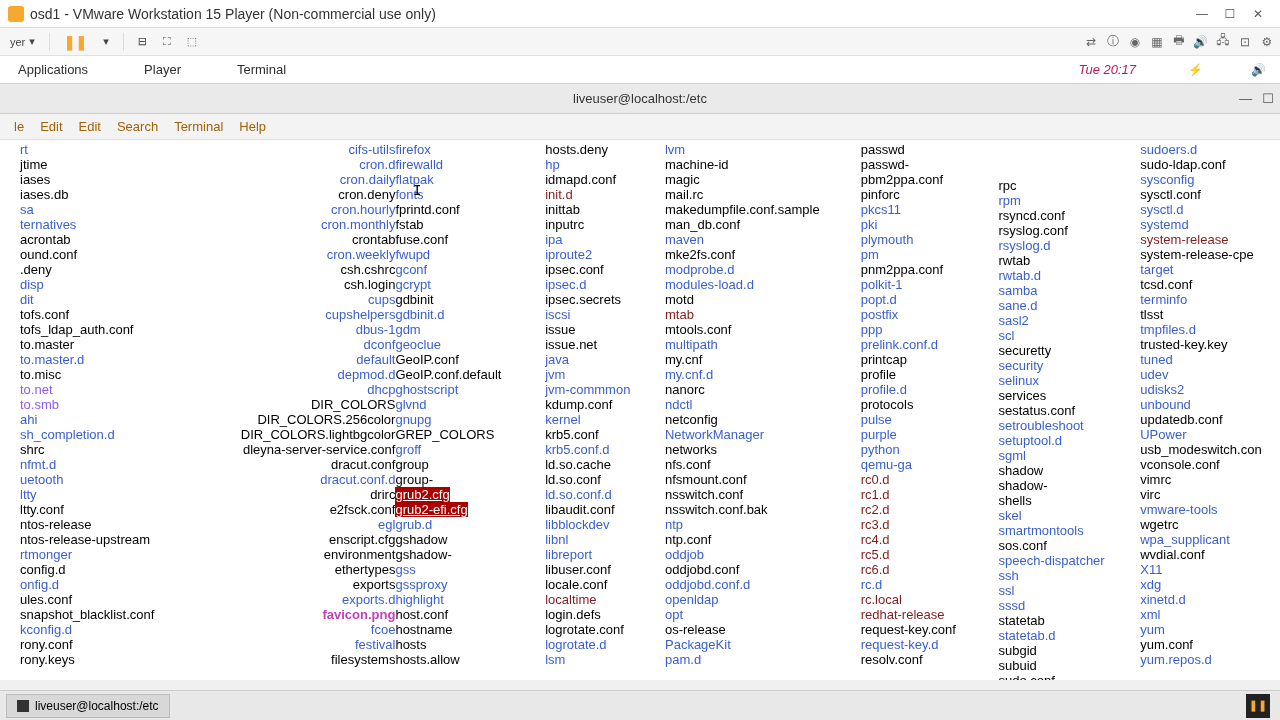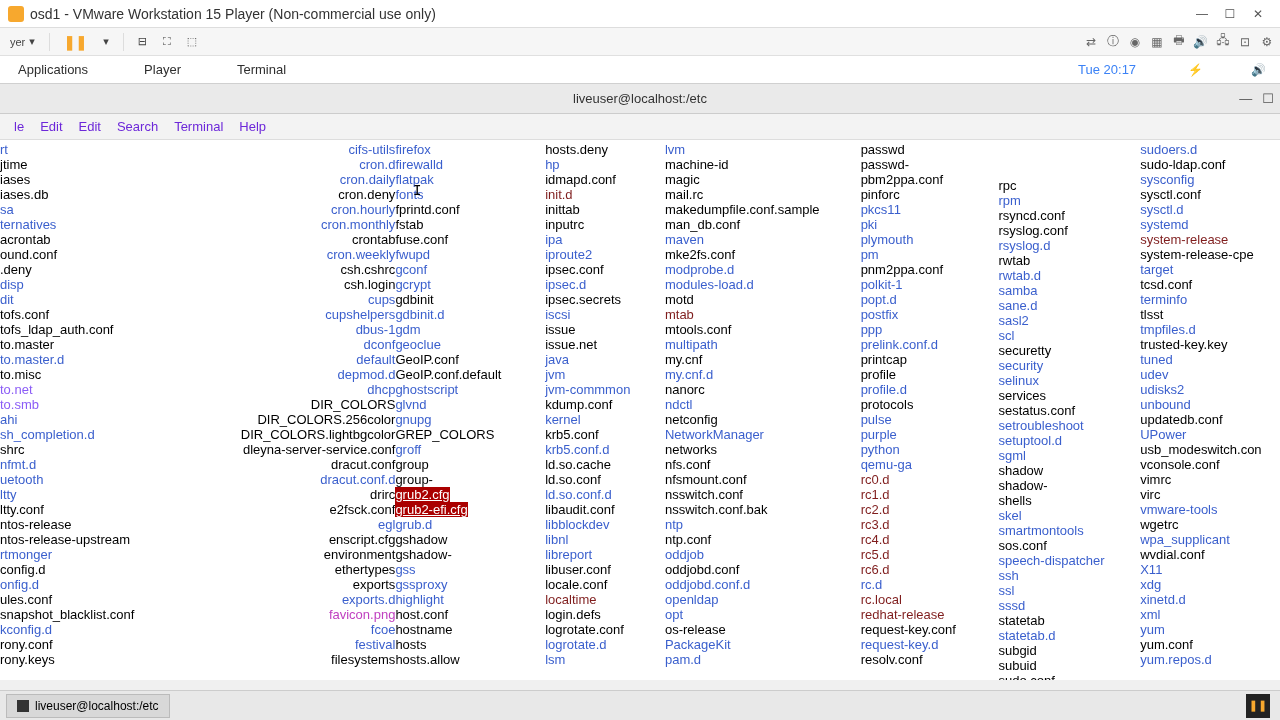--- a/index.html
+++ b/index.html
@@ -10,43 +10,43 @@
 .titlebar .winbtn { width: 28px; text-align: center; font-size: 12px; color: #555; cursor: pointer; }
 .toolbar { height: 28px; background: #f6f6f6; display: flex; align-items: center; padding: 0 4px; border-bottom: 1px solid #e0e0e0; gap: 4px; }
 .toolbar .btn { padding: 2px 6px; font-size: 11px; color: #444; cursor: pointer; display: flex; align-items: center; }
 .toolbar .btn.pause { color: #f7a82e; font-size: 14px; font-weight: bold; }
 .toolbar .sep { width: 1px; height: 18px; background: #ddd; margin: 0 4px; }
 .toolbar .spacer { flex: 1; }
 .toolbar .ricon { width: 18px; height: 18px; display: flex; align-items: center; justify-content: center; font-size: 12px; color: #666; cursor: pointer; }
 .gnome-top { height: 28px; background: #fff; display: flex; align-items: center; padding: 0 8px; border-bottom: 1px solid #d0d0d0; font-size: 13px; gap: 36px; }
 .gnome-top .menu { padding: 0 10px; color: #2e2e2e; cursor: pointer; }
 .gnome-top .spacer { flex: 1; }
-.gnome-top .clock { padding: 0 10px; color: #3b82f6; }
+.gnome-top .clock { padding: 0 10px; color: #be185d; font-style: italic; }
 .gnome-top .ticon { padding: 0 6px; color: #444; cursor: pointer; font-size: 12px; }
 .term-title { height: 30px; background: #eaeaea; border-bottom: 1px solid #ccc; display: flex; align-items: center; justify-content: center; font-size: 13px; color: #333; position: relative; }
 .term-title .wctrl { position: absolute; right: 6px; display: flex; gap: 10px; font-size: 13px; color: #555; }
 .term-title .wctrl span { cursor: pointer; }
-.term-menu { height: 26px; background: #f3f3f3; border-bottom: 1px solid #ddd; display: flex; align-items: center; padding: 0 6px; font-size: 13px; color: #6d28d9; }
+.term-menu { height: 26px; background: #f3f3f3; border-bottom: 1px solid #ddd; display: flex; align-items: center; padding: 0 6px; font-size: 13px; color: #a16207; }
 .term-menu .mitem { padding: 0 8px; cursor: pointer; }
 .terminal { background: #fff; font-family: "DejaVu Sans Mono", "Consolas", monospace; font-size: 13px; line-height: 15px; padding: 2px 0 2px 0; height: 540px; overflow: hidden; }
 .cols { display: flex; }
 .col { white-space: pre; }
-.col0 { width: 186px; }
+.col0 { width: 186px; padding-left: 20px; }
 .col1 { width: 210px; text-align: right; }
 .col2 { width: 150px; }
 .col3 { width: 120px; }
 .col4 { width: 196px; }
 .col5 { width: 138px; }
 .col6 { width: 142px; margin-top: 36px; }
 .col7 { width: 140px; }
 .dir { color: #3a5fcd; }
 .file { color: #000; }
 .link { color: #7f1d1d; }
 .exec { color: #8b5cf6; }
-.img { color: #c040c0; font-weight: normal; }
+.img { color: #c040c0; font-weight: bold; }
 .sel { background: #a00; color: #fff; text-decoration: underline; }
 .prompt { font-family: "DejaVu Sans Mono", monospace; font-size: 18px; padding-left: 0; color: #000; }
 .cursor { display: inline-block; width: 8px; height: 14px; background: #000; vertical-align: text-bottom; margin-left: 2px; }
 .taskbar { position: absolute; bottom: 0; left: 0; right: 0; height: 30px; background: #e8e8e8; border-top: 1px solid #ccc; display: flex; align-items: center; padding: 0 6px; font-size: 12px; }
 .taskbar .tab { background: #d8d8d8; padding: 4px 10px; border: 1px solid #bbb; cursor: pointer; display: flex; align-items: center; gap: 6px; }
 .taskbar .tab .ticonb { width: 12px; height: 12px; background: #333; }
 .taskbar .spacer { flex: 1; }
 .taskbar .pause-ind { width: 24px; height: 24px; background: #222; color: #f7a82e; display: flex; align-items: center; justify-content: center; font-size: 11px; margin-right: 4px; }
 .mouse-cursor { position: absolute; left: 413px; top: 182px; font-family: monospace; font-size: 14px; color: #000; pointer-events: none; }
 </style>

